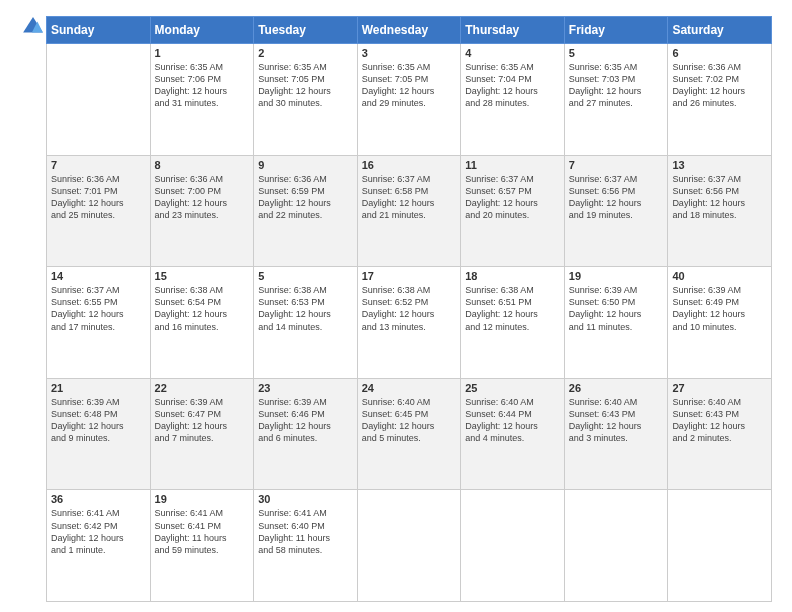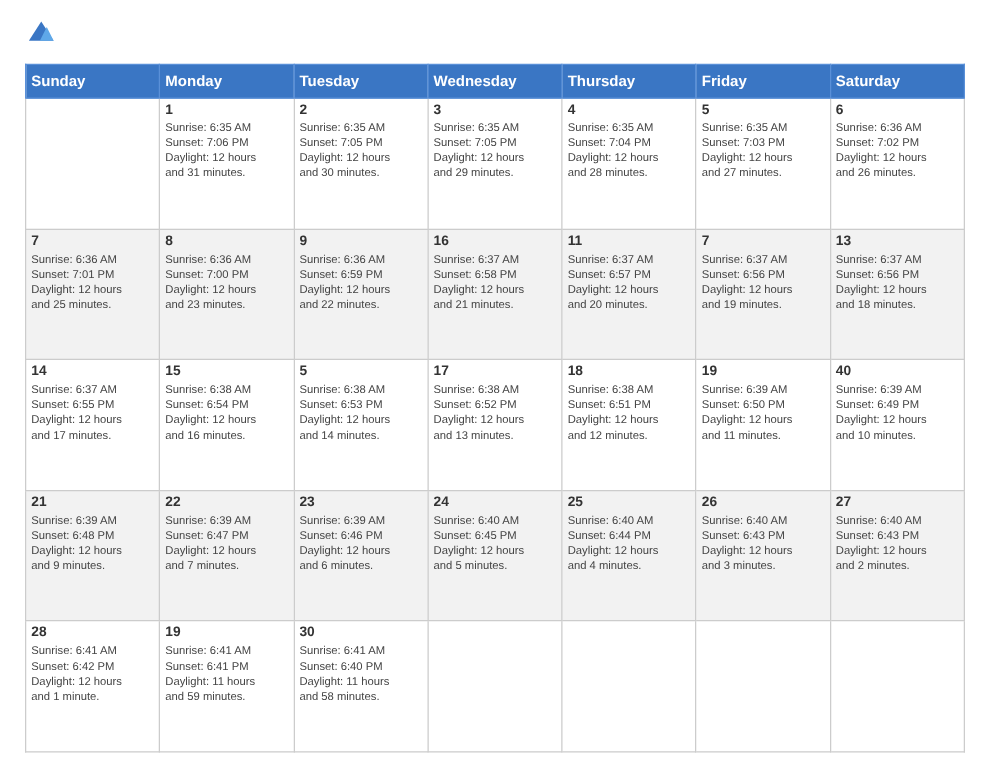--- a/index.html
+++ b/index.html
@@ -8,21 +8,21 @@
       height: 612px;
       font-family: Arial, sans-serif;
       background: #fff;
       overflow: hidden;
     }
     .page {
       width: 792px;
       height: 612px;
       padding: 16px 20px 10px 20px;
       display: flex;
-      flex-direction: column;
+      flex-direction: row;
     }
     .header {
       display: flex;
       justify-content: space-between;
       align-items: flex-start;
       margin-bottom: 8px;
     }
     .logo {
       display: flex;
       align-items: center;
@@ -320,21 +320,21 @@
           <td>
             <span class="day-num">27</span>
             <div class="day-info" style="white-space: pre-line;">Sunrise: 6:40 AM
 Sunset: 6:43 PM
 Daylight: 12 hours
 and 2 minutes.</div>
           </td>
         </tr>
         <tr class="row-white">
           <td>
-            <span class="day-num">28</span>
+            <span class="day-num">36</span>
             <div class="day-info" style="white-space: pre-line;">Sunrise: 6:41 AM
 Sunset: 6:42 PM
 Daylight: 12 hours
 and 1 minute.</div>
           </td>
           <td>
             <span class="day-num">19</span>
             <div class="day-info" style="white-space: pre-line;">Sunrise: 6:41 AM
 Sunset: 6:41 PM
 Daylight: 11 hours

